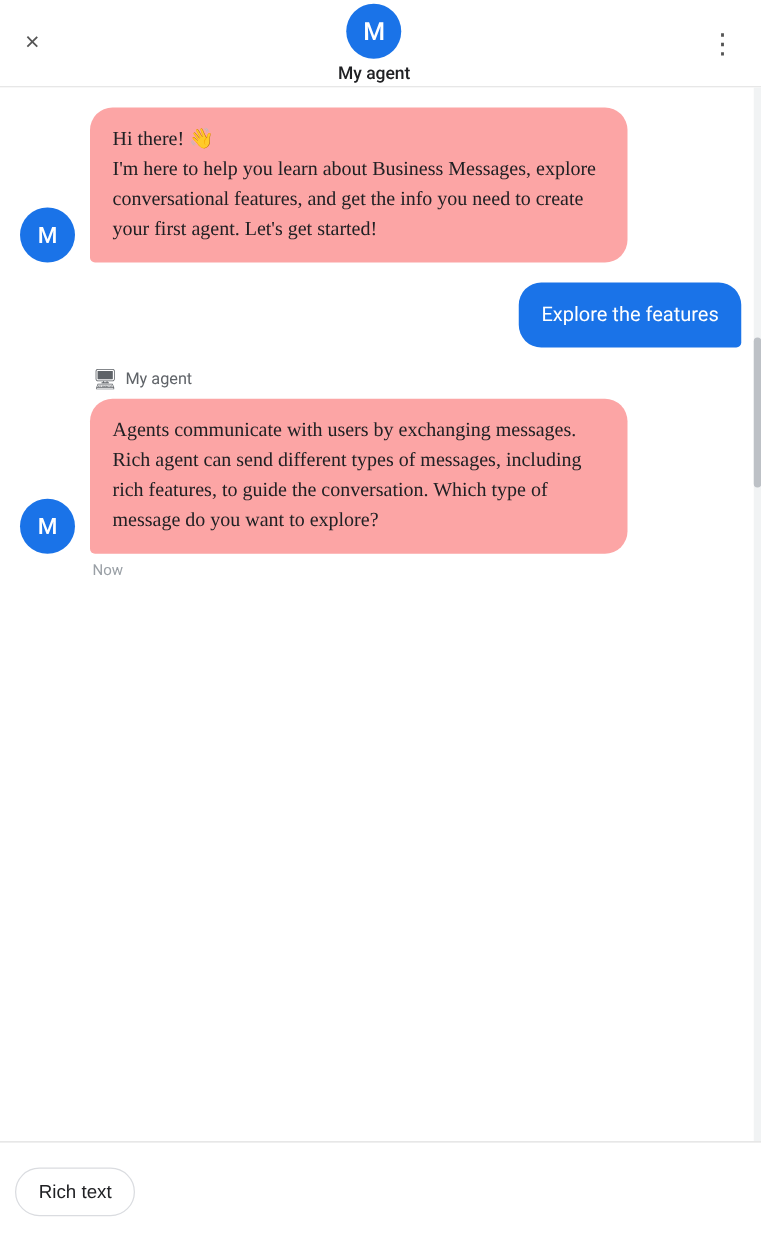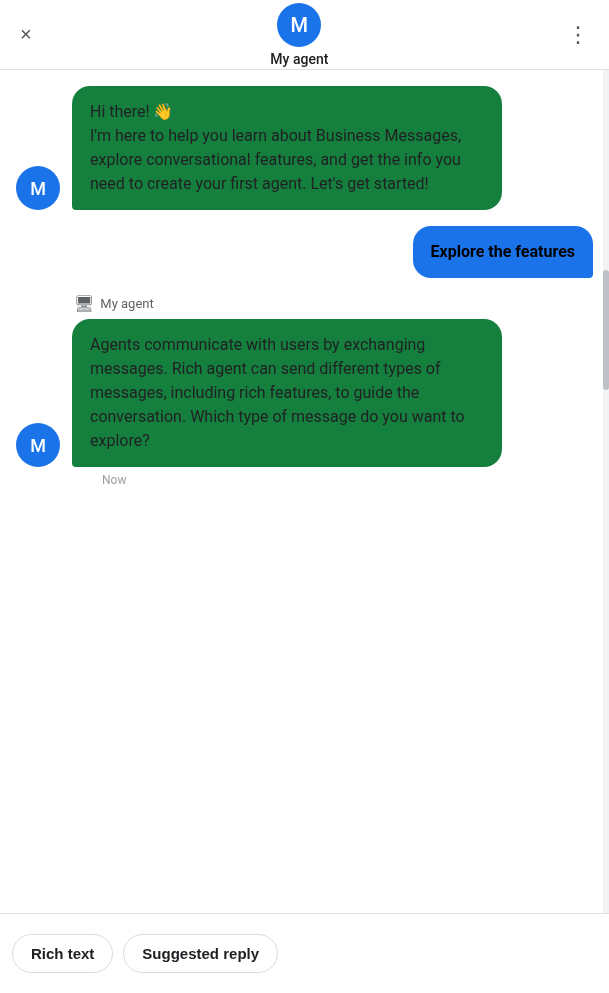--- a/index.html
+++ b/index.html
@@ -147,37 +147,37 @@
 
     .bubble {
       border-radius: 18px;
       padding: 14px 18px;
       max-width: 430px;
       font-size: 16px;
       line-height: 1.5;
     }
 
     .bubble.agent-bubble {
-      background: #15803d;
+      background: #fca5a5;
       color: #202124;
       border-bottom-left-radius: 4px;
+      font-family: Liberation Serif, serif;
     }
 
     .bubble.user-bubble {
       background: #1a73e8;
-      color: #000000;
+      color: #ffffff;
       border-bottom-right-radius: 4px;
-      font-weight: bold;
     }
 
     .timestamp {
       font-size: 12px;
       color: #9aa0a6;
       margin-top: 6px;
-      margin-left: 86px;
+      margin-left: 58px;
     }
 
     
     .scrollbar-track {
       position: absolute;
       right: 0;
       top: 70px;
       width: 6px;
       height: calc(993px - 70px - 80px);
       background: #f1f3f4;
@@ -206,21 +206,21 @@
       padding: 10px 12px;
       gap: 10px;
       overflow: hidden;
     }
 
     .chip-btn {
       border: 1.5px solid #dadce0;
       border-radius: 24px;
       padding: 10px 18px;
       font-size: 15px;
-      font-weight: 700;
+      font-weight: 400;
       color: #202124;
       background: #fff;
       cursor: pointer;
       white-space: nowrap;
       flex-shrink: 0;
     }
   </style>
 </head>
 <body>
 
@@ -281,16 +281,13 @@
 </div>
 
 <div class="scrollbar-track">
   <div class="scrollbar-thumb"></div>
 </div>
 
 <div class="bottom-bar">
   <button class="chip-btn">
     <span>Rich text</span>
   </button>
-  <button class="chip-btn">
-    <span>Suggested reply</span>
-  </button>
 </div>
 
 </body></html>

